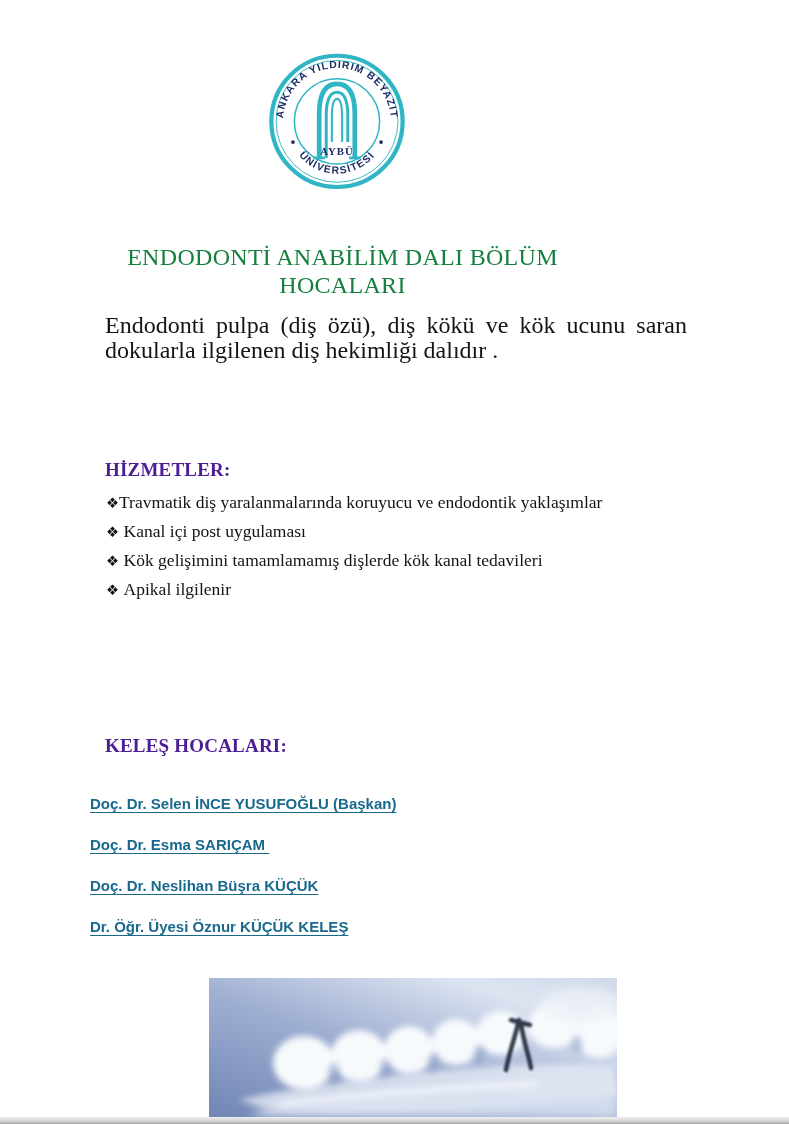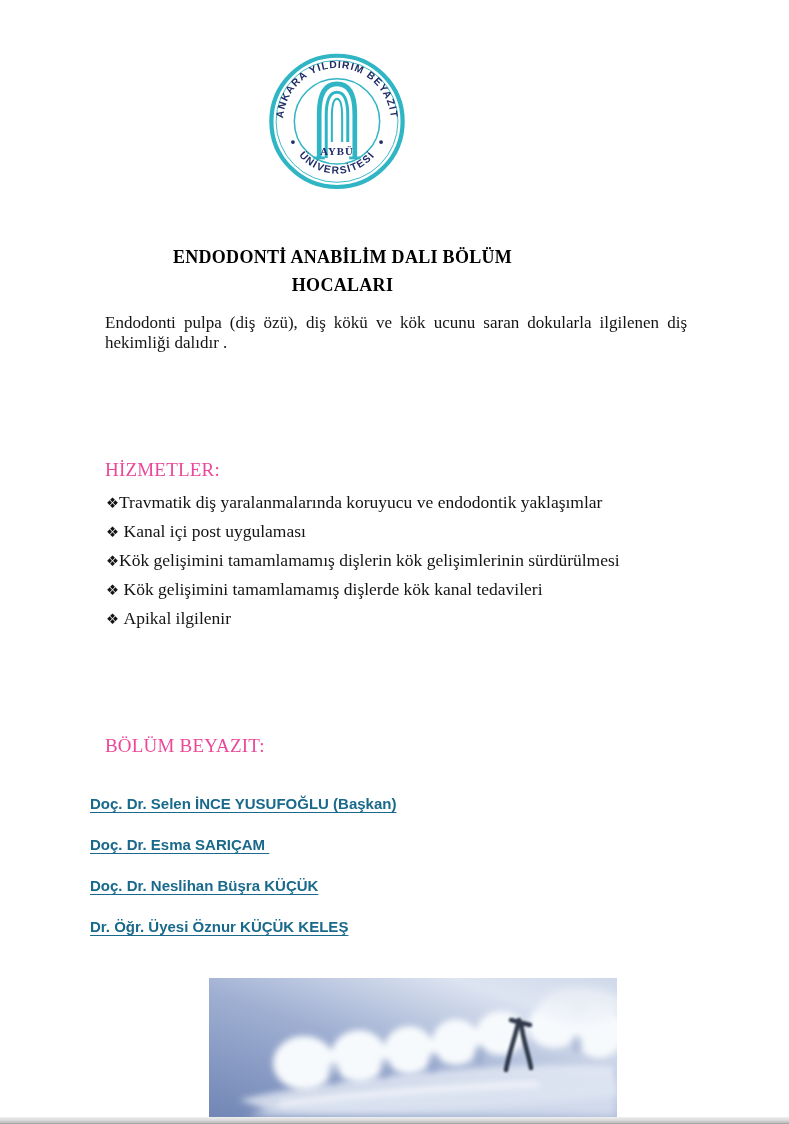--- a/index.html
+++ b/index.html
@@ -5,33 +5,33 @@
   * { box-sizing: border-box; margin: 0; padding: 0; }
   html, body { background: #ffffff; }
   body { font-family: "Liberation Serif", serif; }
   .page {
     position: relative; width: 789px; height: 1124px;
     background: #ffffff; overflow: hidden; margin: 0 auto;
   }
   .logo { position: absolute; left: 262px; top: 52px; width: 150px; height: 152px; }
   .doc-title {
     position: absolute; left: 105px; top: 243px; width: 475px;
-    text-align: center; font-weight: bold; font-size: 18px; line-height: 28px;
-    color: #000000; letter-spacing: 0.3px;
+    text-align: center; font-weight: normal; font-size: 24px; line-height: 28px;
+    color: #15803d; letter-spacing: 0.3px;
   }
   .para {
     position: absolute; left: 105px; width: 582px;
-    font-size: 17px; line-height: 20px; color: #141414;
+    font-size: 24px; line-height: 25px; color: #141414;
     text-align: justify;
   }
   .para.p1 { top: 313px; }
   .para.p2 { top: 369px; }
   .section-heading {
-    position: absolute; left: 105px; font-weight: normal; font-size: 19px;
-    color: #ec4899; letter-spacing: 0.2px;
+    position: absolute; left: 105px; font-weight: bold; font-size: 19px;
+    color: #4c1d95; letter-spacing: 0.2px;
   }
   .services-heading { top: 459px; }
   .staff-heading { top: 735px; }
   .service-list { position: absolute; left: 106px; top: 492px; width: 600px; list-style: none; }
   .service-item { height: 29px; font-size: 17.5px; color: #141414; white-space: nowrap; }
   .bullet-glyph { font-family: "DejaVu Sans", sans-serif; font-size: 14.5px; color: #141414; white-space: pre; }
   .staff-links { position: absolute; left: 90px; top: 795px; width: 500px; }
   .staff-link {
     display: block; height: 41px; font-family: Liberation Sans, sans-serif;
     font-weight: bold; font-size: 15px; color: #19698c;
@@ -88,26 +88,25 @@
     <span>HOCALARI</span>
   </h1>
 
   <p class="para p1">Endodonti pulpa (diş özü), diş kökü ve kök ucunu saran dokularla ilgilenen diş hekimliği dalıdır .</p>
 
   <h2 class="section-heading services-heading">HİZMETLER:</h2>
 
   <ul class="service-list">
     <li class="service-item"><span class="bullet-glyph">❖</span><span>Travmatik diş yaralanmalarında koruyucu ve endodontik yaklaşımlar</span></li>
     <li class="service-item"><span class="bullet-glyph">❖ </span><span>Kanal içi post uygulaması</span></li>
-    <li class="service-item"><span class="bullet-glyph">❖</span><span>Kök gelişimini tamamlamamış dişlerin kök gelişimlerinin sürdürülmesi</span></li>
     <li class="service-item"><span class="bullet-glyph">❖ </span><span>Kök gelişimini tamamlamamış dişlerde kök kanal tedavileri</span></li>
     <li class="service-item"><span class="bullet-glyph">❖ </span><span>Apikal ilgilenir</span></li>
   </ul>
 
-  <h2 class="section-heading staff-heading">BÖLÜM BEYAZIT:</h2>
+  <h2 class="section-heading staff-heading">KELEŞ HOCALARI:</h2>
 
   <div class="staff-links">
     <a class="staff-link">Doç. Dr. Selen İNCE YUSUFOĞLU (Başkan)</a>
     <a class="staff-link">Doç. Dr. Esma SARIÇAM </a>
     <a class="staff-link">Doç. Dr. Neslihan Büşra KÜÇÜK</a>
     <a class="staff-link">Dr. Öğr. Üyesi Öznur KÜÇÜK KELEŞ</a>
   </div>
 
   <div class="teeth-figure">
     <svg viewBox="0 0 408 139" preserveAspectRatio="none">

